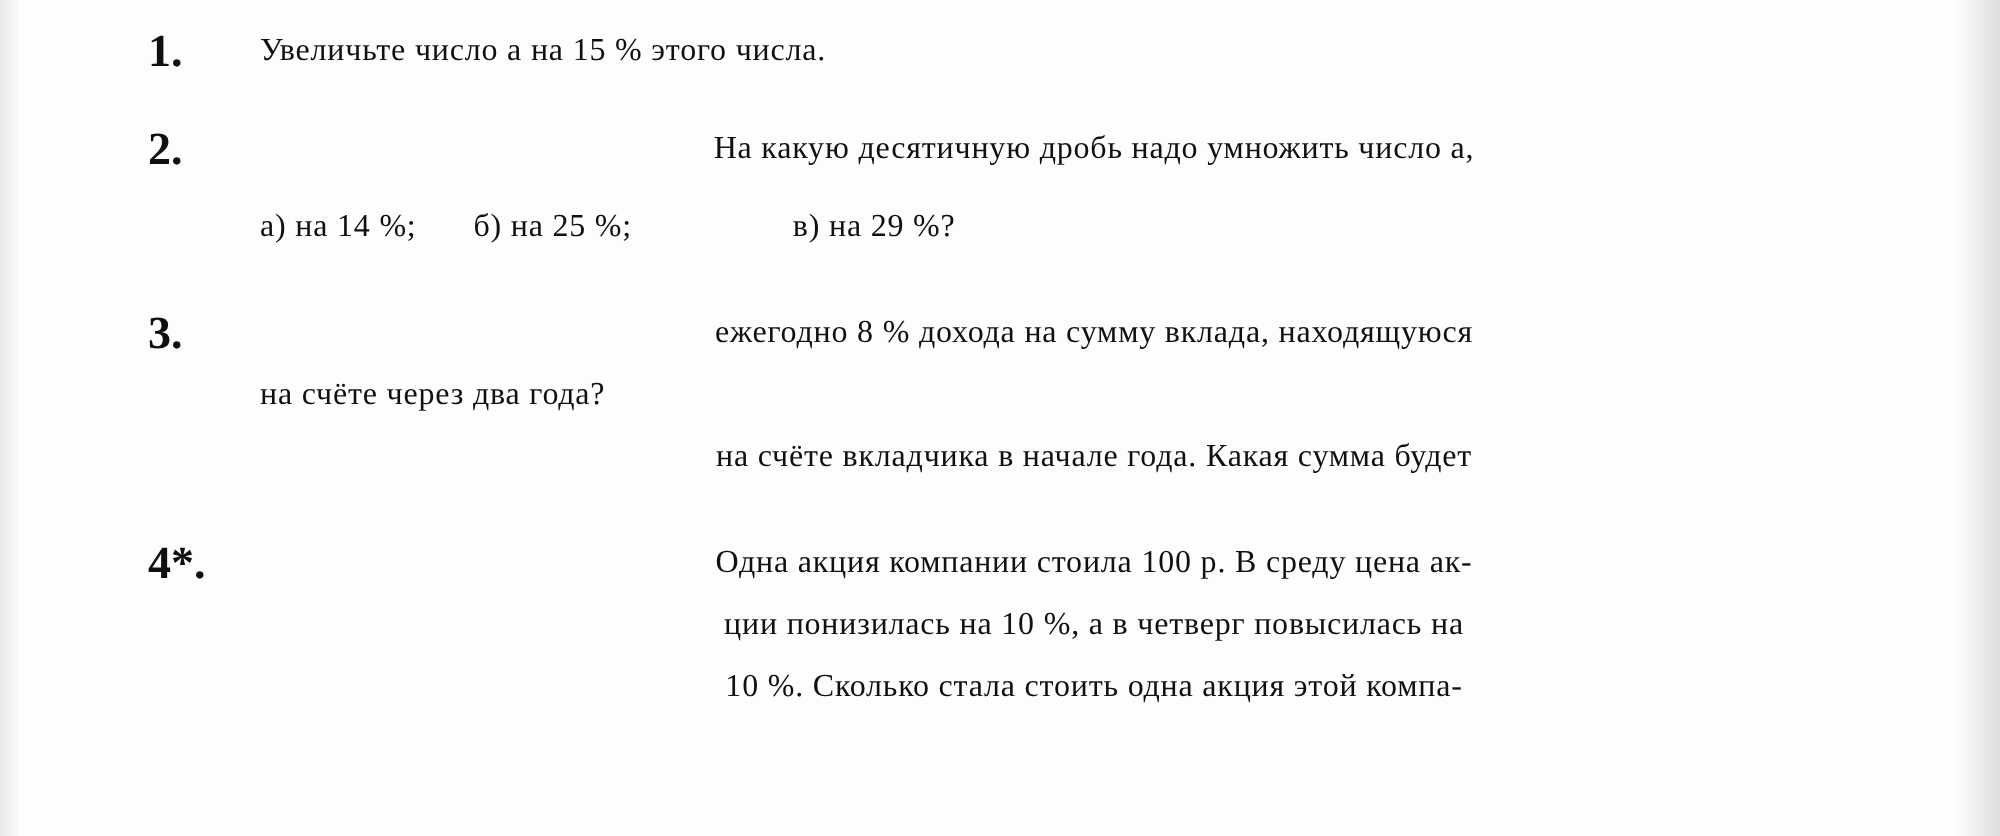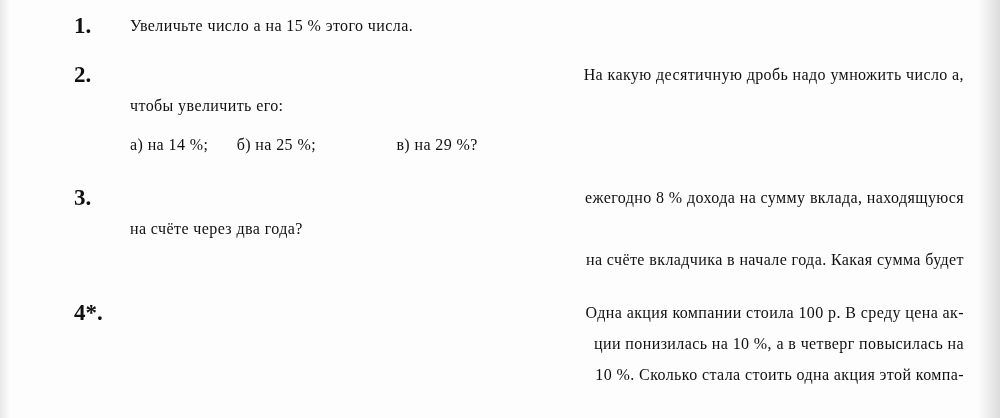--- a/index.html
+++ b/index.html
@@ -61,21 +61,21 @@
     letter-spacing: 0.4px;
     text-align: justify;
     text-justify: inter-word;
   }
   .task-body .line {
     display: block;
     white-space: nowrap;
   }
   .task-body .line.stretch {
     display: flex;
-    justify-content: flex-end;
+    justify-content: center;
   }
   .sub-line {
     display: block;
     margin-top: 8px;
     white-space: nowrap;
   }
   .sub-item {
     display: inline-block;
   }
   .sub-gap-a { margin-right: 24px; }
@@ -100,21 +100,20 @@
         <span class="line">Увеличьте число a на 15 % этого числа.</span>
       </div>
     </div>
 
     <div class="task" id="t2">
       <div class="task-num">2.</div>
       <div class="task-body">
         <span class="line stretch">
             <span>На какую десятичную дробь надо умножить число a,</span>
           </span>
-        <span class="line">чтобы увеличить его:</span>
         <span class="sub-line">
           <span class="sub-item sub-gap-a">а) на 14 %;</span>
           <span class="sub-item sub-gap-b">б) на 25 %;</span>
           <span class="sub-item">в) на 29 %?</span>
         </span>
       </div>
     </div>
 
     <div class="task" id="t3">
       <div class="task-num">3.</div>

